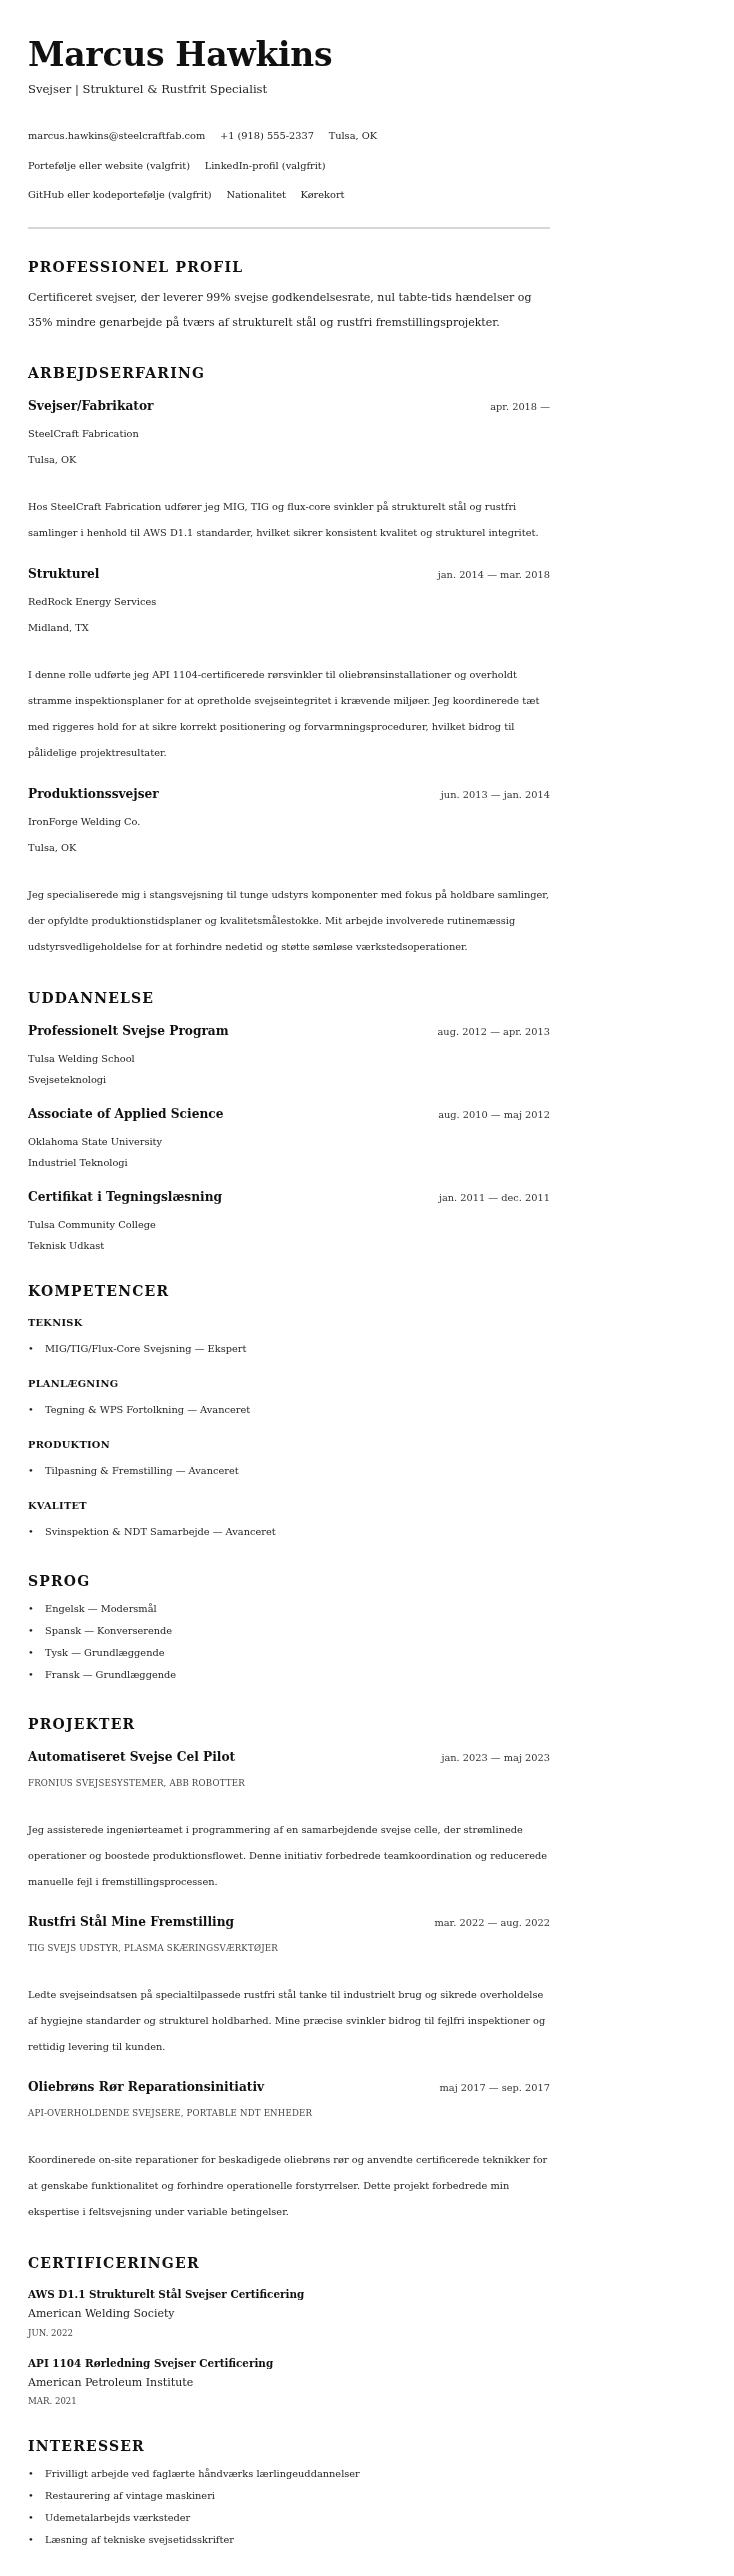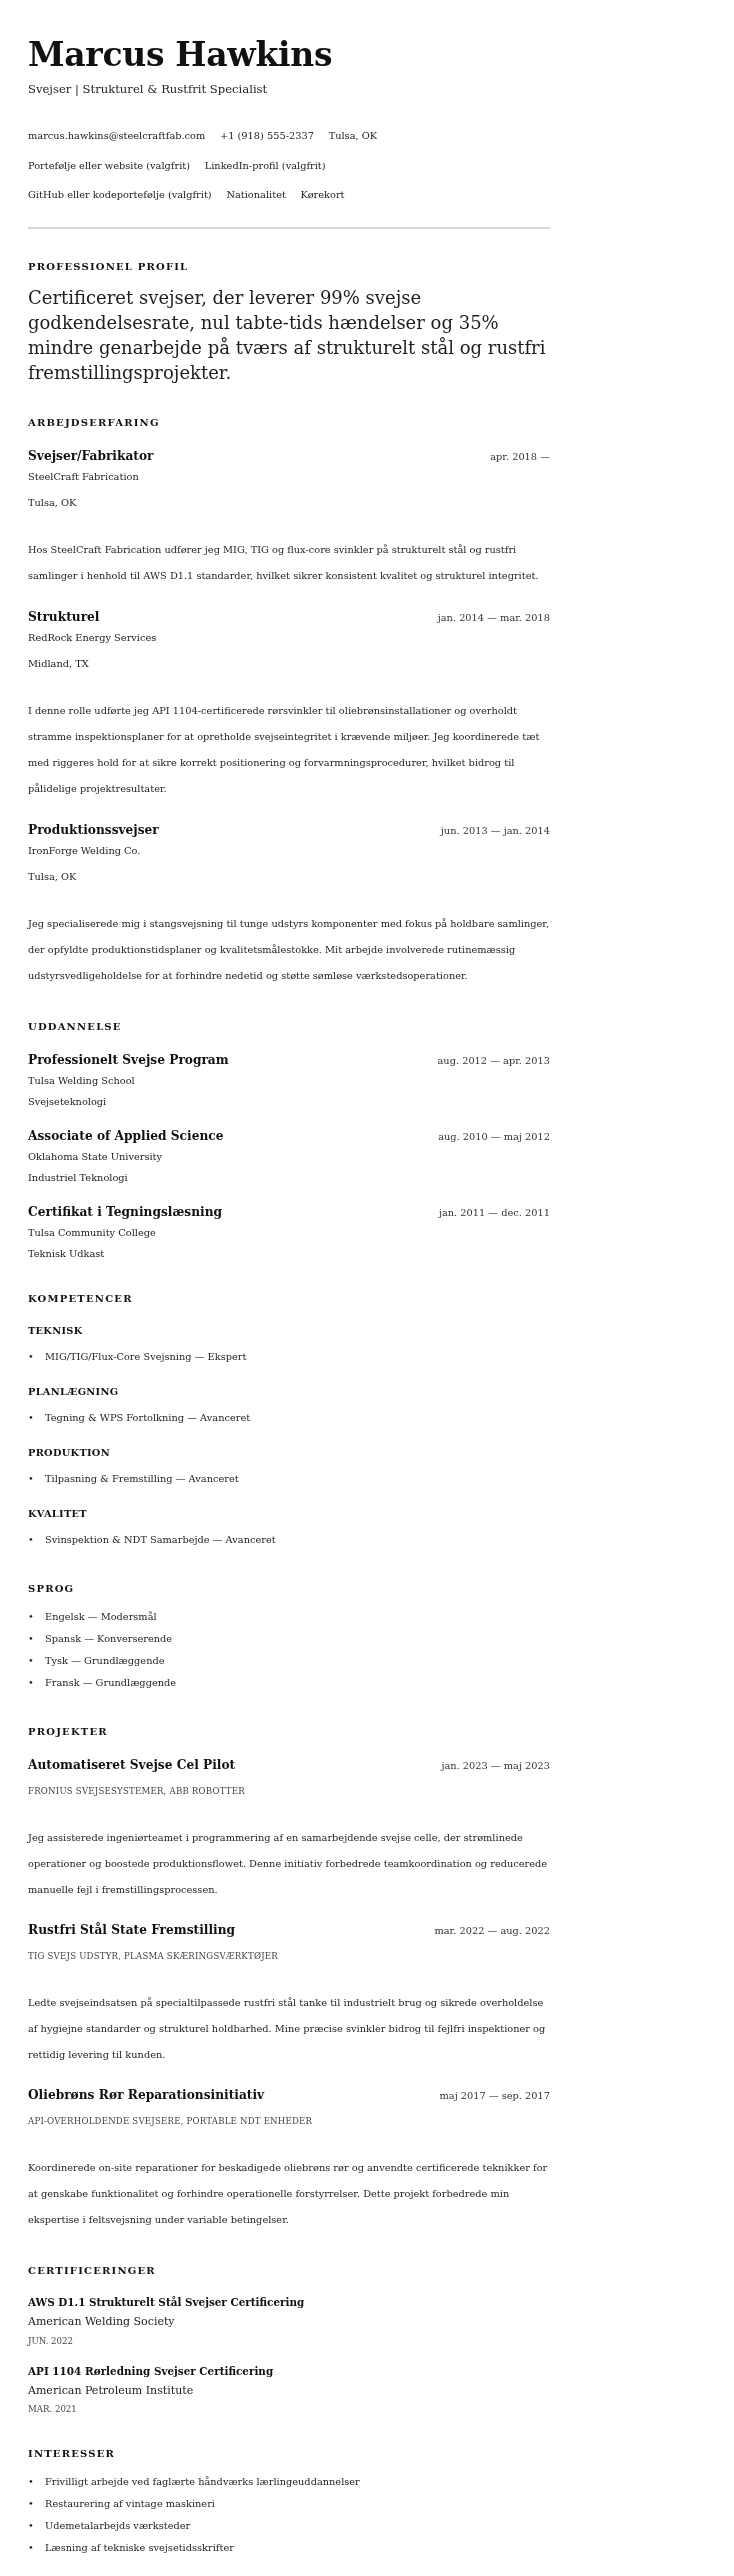--- a/index.html
+++ b/index.html
@@ -14,34 +14,34 @@
 
   .name { font-size: 33px; font-weight: bold; line-height: 39px; color: #111; letter-spacing: -0.3px; }
   .headline { font-size: 11.6px; line-height: 17px; margin-top: 7.3px; color: #222; }
   .contact-row { font-size: 9.8px; line-height: 14.7px; margin-top: 14.7px; color: #222; display: flex; flex-wrap: wrap; }
   .contact-row + .contact-row { margin-top: 14.7px; }
   .contact-row span { margin-right: 14.7px; }
   .contact-first { margin-top: 31px; }
   .divider { height: 1.8px; background: #d6d6d6; margin-top: 24.5px; }
 
   .section-title {
-    font-size: 10px; font-weight: bold; letter-spacing: 1.2px; text-transform: uppercase;
+    font-size: 14px; font-weight: bold; letter-spacing: 1.2px; text-transform: uppercase;
     color: #111; line-height: 12.2px;
   }
   .section { margin-top: 32px; }
   .section.first { margin-top: 32px; }
 
-  .summary { font-size: 18px; line-height: 25px; margin-top: 12.2px; color: #1e1e1e; }
+  .summary { font-size: 11px; line-height: 25px; margin-top: 12.2px; color: #1e1e1e; }
 
   .entry { margin-top: 19.6px; }
   .entry.first { margin-top: 18.4px; }
   .entry-head { display: flex; justify-content: space-between; align-items: baseline; }
   .entry-title { font-size: 12.2px; font-weight: bold; line-height: 17px; color: #111; }
   .entry-date { font-size: 9.8px; line-height: 14.7px; color: #333; white-space: nowrap; }
-  .entry-sub { font-size: 9.8px; line-height: 14.7px; color: #222; margin-top: 5px; }
+  .entry-sub { font-size: 9.8px; line-height: 14.7px; color: #222; margin-top: 12px; }
   .entry-loc { font-size: 9.8px; line-height: 14.7px; color: #222; margin-top: 11px; }
   .entry-desc { font-size: 9.8px; line-height: 26px; color: #1e1e1e; margin-top: 27px; }
 
   .edu-entry { margin-top: 18.4px; }
   .edu-entry.first { margin-top: 18.4px; }
   .edu-field { font-size: 9.8px; line-height: 14.7px; color: #222; margin-top: 6.1px; }
 
   .skill-cat { font-size: 9.8px; font-weight: bold; line-height: 14.7px; margin-top: 17px; color: #111; letter-spacing: 0.3px; }
   .skill-cat.first { margin-top: 18.4px; }
   ul.bullets { list-style: none; margin-top: 7.3px; }
@@ -195,21 +195,21 @@
       <div class="entry-head">
         <div class="entry-title">Automatiseret Svejse Cel Pilot</div>
         <div class="entry-date">jan. 2023 — maj 2023</div>
       </div>
       <div class="proj-tech">Fronius svejsesystemer, ABB robotter</div>
       <p class="proj-desc">Jeg assisterede ingeniørteamet i programmering af en samarbejdende svejse celle, der strømlinede operationer og boostede produktionsflowet. Denne initiativ forbedrede teamkoordination og reducerede manuelle fejl i fremstillingsprocessen.</p>
     </div>
 
     <div class="proj-entry">
       <div class="entry-head">
-        <div class="entry-title">Rustfri Stål State Fremstilling</div>
+        <div class="entry-title">Rustfri Stål Mine Fremstilling</div>
         <div class="entry-date">mar. 2022 — aug. 2022</div>
       </div>
       <div class="proj-tech">TIG svejs udstyr, plasma skæringsværktøjer</div>
       <p class="proj-desc">Ledte svejseindsatsen på specialtilpassede rustfri stål tanke til industrielt brug og sikrede overholdelse af hygiejne standarder og strukturel holdbarhed. Mine præcise svinkler bidrog til fejlfri inspektioner og rettidig levering til kunden.</p>
     </div>
 
     <div class="proj-entry">
       <div class="entry-head">
         <div class="entry-title">Oliebrøns Rør Reparationsinitiativ</div>
         <div class="entry-date">maj 2017 — sep. 2017</div>

